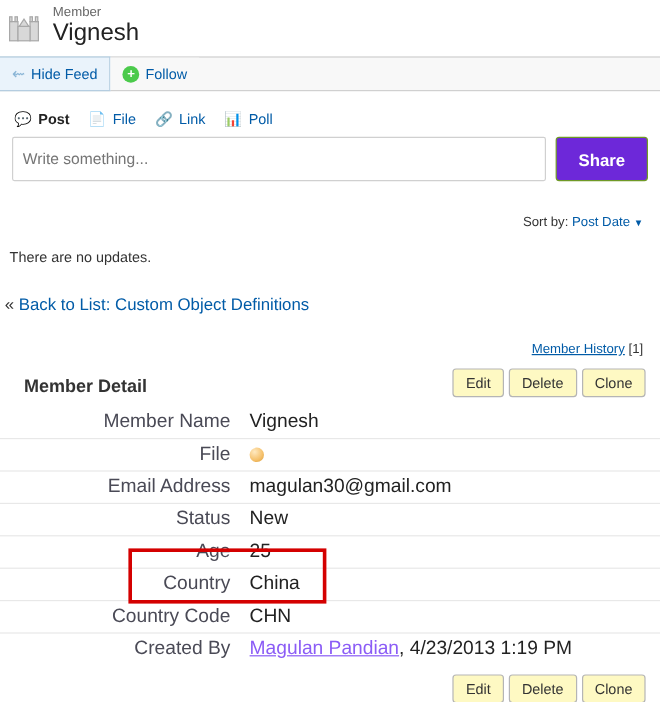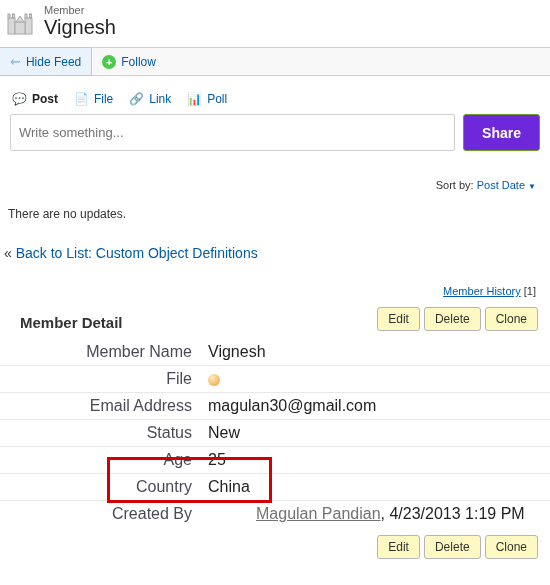--- a/index.html
+++ b/index.html
@@ -34,21 +34,21 @@
 .history a { color: #015ba7; text-decoration: underline; }
 .section-title { font-size: 15px; font-weight: bold; padding: 6px 0 0 10px; }
 .detail-head { display: flex; align-items: center; justify-content: space-between; padding: 0 12px 8px 10px; }
 .btnrow { display: flex; gap: 4px; }
 .btn { background: #fef9c3; border: 1px solid #b5b5b5; border-radius: 3px; padding: 4px 10px; font-size: 12px; cursor: pointer; color: #333; }
 .detail-table { width: 100%; border-collapse: collapse; }
 .detail-table td { padding: 4px 8px; vertical-align: middle; font-size: 16px; border-top: 1px solid #e8e8e8; }
 .detail-table tr:first-child td { border-top: none; }
 .detail-table td.lbl { width: 200px; text-align: right; color: #4a4a56; }
 .detail-table td.val { color: #222; }
-.detail-table td.val a { color: #737373; text-decoration: underline; margin-left: 48px; }
+.detail-table td.val a { color: #8b5cf6; text-decoration: underline; }
 .cityball { width: 12px; height: 12px; border-radius: 50%; background: radial-gradient(circle at 35% 30%, #ffe9c0, #f5c06a 60%, #d79a3a); display: inline-block; vertical-align: middle; }
 .footer-btns { text-align: right; padding: 8px 12px 10px 0; }
 .detail-wrap { position: relative; }
 .red-frame { position: absolute; border: 3px solid #d40000; left: 107px; top: 118px; width: 165px; height: 46px; pointer-events: none; }
 </style>
 </head>
 <body>
 
 <div class="header">
   <div class="castle-icon">
@@ -156,20 +156,24 @@
         </tr>
   <tr>
           <td class="lbl">Age</td>
           <td class="val">25</td>
         </tr>
   <tr>
           <td class="lbl">Country</td>
           <td class="val">China</td>
         </tr>
   <tr>
+          <td class="lbl">Country Code</td>
+          <td class="val">CHN</td>
+        </tr>
+  <tr>
           <td class="lbl">Created By</td>
           <td class="val"><a href="#">Magulan Pandian</a><span>, 4/23/2013 1:19 PM</span></td>
         </tr>
 </tbody>
     </table>
 <div class="red-frame"></div>
 </div>
 
 <div class="footer-btns">
   <div class="btnrow" style="justify-content:flex-end;display:inline-flex">

